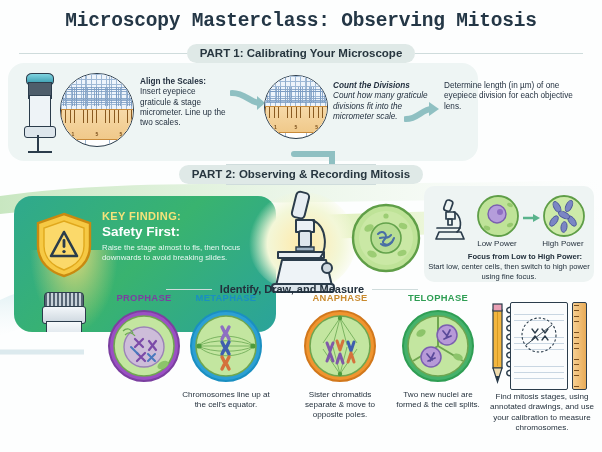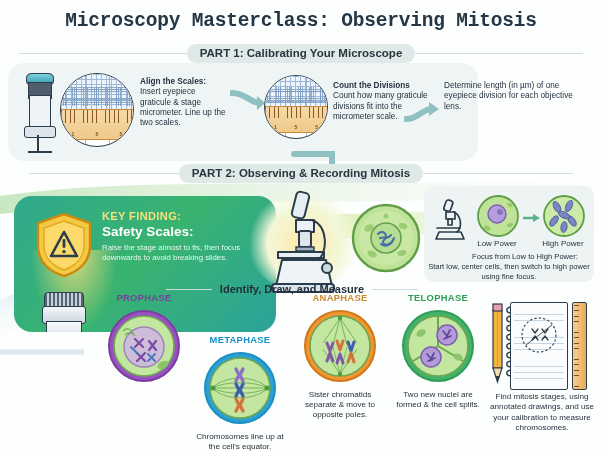--- a/index.html
+++ b/index.html
@@ -99,21 +99,21 @@
 
   
   .lh{position:absolute;left:424px;top:186px;width:170px;height:96px;
       background:#eef4f3;border-radius:10px;}
   .lh-micro{position:absolute;left:6px;top:12px;width:38px;height:42px;}
   .lh-cellA{position:absolute;left:52px;top:8px;width:44px;height:44px;}
   .lh-arrow{position:absolute;left:99px;top:27px;width:17px;height:10px;}
   .lh-cellB{position:absolute;left:118px;top:8px;width:44px;height:44px;}
   .lh-lab{position:absolute;top:53px;font-size:8px;color:#27333f;text-align:center;width:46px;}
   .lh-cap{position:absolute;left:4px;top:66px;width:162px;text-align:center;font-size:7.6px;line-height:1.3;color:#22303c;}
-  .lh-cap b{font-weight:normal;padding-left:32px;}
+  .lh-cap b{font-weight:bold;padding-left:32px;}
 
   
   .phases{position:absolute;left:96px;top:292px;width:400px;height:150px;}
   .phase{position:absolute;top:0;width:96px;text-align:center;}
   .ph-name{font-size:9.4px;font-weight:bold;letter-spacing:.3px;}
   .ph-circle{position:relative;width:74px;height:74px;margin:6px auto 0;border-radius:50%;}
   .ph-cap{margin-top:7px;font-size:8.1px;line-height:1.26;color:#1f2c38;}
 
   
   .note{position:absolute;left:486px;top:300px;width:112px;height:140px;}
@@ -215,21 +215,21 @@
         <div class="sc-ruler">
           <div class="sc-ticks"></div>
           <div class="sc-nums">
             <span>1</span>
             <span>5</span>
             <span>5</span>
           </div>
         </div>
       </div>
 
-      <div class="p1-step" style="left:325px;top:18px;width:104px;">
+      <div class="p1-step" style="left:325px;top:18px;width:104px;font-style:italic;">
         <b>Count the Divisions</b>
         <span>Count how many graticule divisions fit into the micrometer scale.</span>
       </div>
 
       <div class="arrow-teal" style="left:396px;top:36px;">
         <svg width="36" height="26" viewBox="0 0 36 26">
           <path d="M2,20 C14,20 18,10 28,10" fill="none" stroke="#8fc0c2" stroke-width="6" stroke-linecap="round"></path>
           <path d="M25,3 L35,10 L25,17 Z" fill="#8fc0c2"></path>
         </svg>
       </div>
@@ -239,21 +239,21 @@
       </div>
 
     </div>
   </div>
 
   <svg style="position:absolute;left:288px;top:150px;width:50px;height:32px;" viewBox="0 0 50 32">
     <path d="M6,4 L44,4 L44,18" fill="none" stroke="#8fc0c2" stroke-width="6" stroke-linecap="round"></path>
     <path d="M37,16 L44,26 L51,16 Z" fill="#8fc0c2"></path>
   </svg>
 
-  <div class="banner-wrap" style="top:164px;">
+  <div class="banner-wrap" style="top:164px;flex-direction:column;">
     <div class="banner-rule" style="width:150px;"></div>
     <div class="banner">PART 2: Observing &amp; Recording Mitosis</div>
     <div class="banner-rule" style="width:150px;"></div>
   </div>
 
   <div class="keycard">
     <div class="key-glow"></div>
 
     <svg class="shield" viewBox="0 0 60 66">
       <path d="M30,2 L56,11 L56,34 C56,50 44,60 30,64 C16,60 4,50 4,34 L4,11 Z" fill="#f6c944" stroke="#c98a10" stroke-width="2.4"></path>
@@ -265,21 +265,21 @@
 
     <div class="objlens">
       <div class="ol-ring"></div>
         <div class="ol-b1"></div>
         <div class="ol-b2"></div>
 
     </div>
 
     <div class="keytxt">
       <div class="key-eyebrow">KEY FINDING:</div>
-      <div class="key-head">Safety Scales:</div>
+      <div class="key-head">Safety First:</div>
       <div class="key-sub">Raise the stage almost to fis, then focus downwards to avoid breaking slides.</div>
     </div>
   </div>
 
   <div class="scope-panel">
     <div class="scope-halo"></div>
 
     <svg class="micro" viewBox="0 0 74 104">
       <g stroke="#2b3c4b" stroke-width="2" fill="#f3f7fa" stroke-linejoin="round">
         <rect x="28" y="2" width="13" height="26" rx="4" transform="rotate(14 34 15)" fill="#e6edf3"></rect>
@@ -384,21 +384,21 @@
           </g>
           <g stroke="#6aa852" stroke-width="1.2" fill="none">
             <path d="M16,22 C20,18 24,20 26,24"></path>
               <path d="M18,26 C22,22 26,24 28,27"></path>
           </g>
           <ellipse cx="56" cy="56" rx="6" ry="3.6" fill="#8cc46a" transform="rotate(-28 56 56)"></ellipse>
         </svg>
       </div>
     </div>
 
-    <div class="phase" style="left:96px;margin-top:42px;">
+    <div class="phase" style="left:82px;">
       <div class="ph-name" style="color:#1a8fc1;">METAPHASE</div>
       <div class="ph-circle">
         <svg viewBox="0 0 74 74" width="74" height="74">
           <circle cx="37" cy="37" r="35" fill="#2ca0d4" stroke="#1a8fc1" stroke-width="2"></circle>
           <circle cx="37" cy="37" r="30" fill="#c3e6a0" stroke="#6fa650" stroke-width="1.6"></circle>
           <g stroke="#6aa852" stroke-width="0.9" fill="none" opacity=".9">
             <path d="M9,37 C22,24 52,24 65,37"></path>
               <path d="M9,37 C22,30 52,30 65,37"></path>
             <path d="M9,37 C22,50 52,50 65,37"></path>
               <path d="M9,37 C22,44 52,44 65,37"></path>

